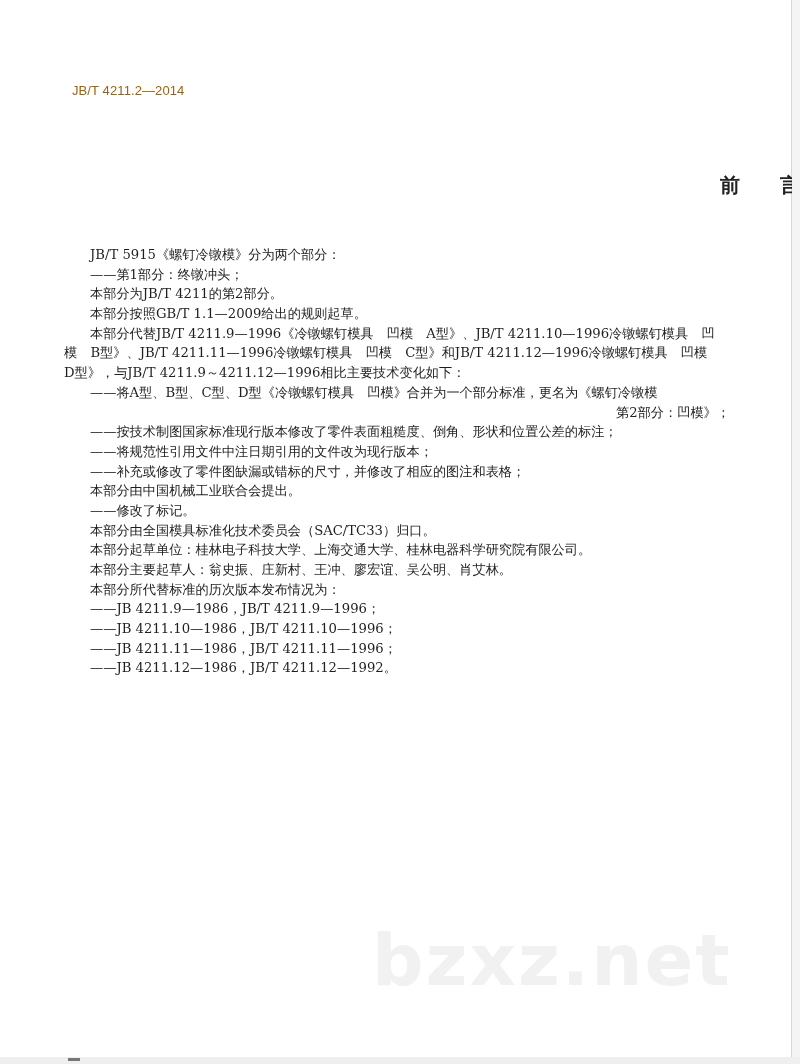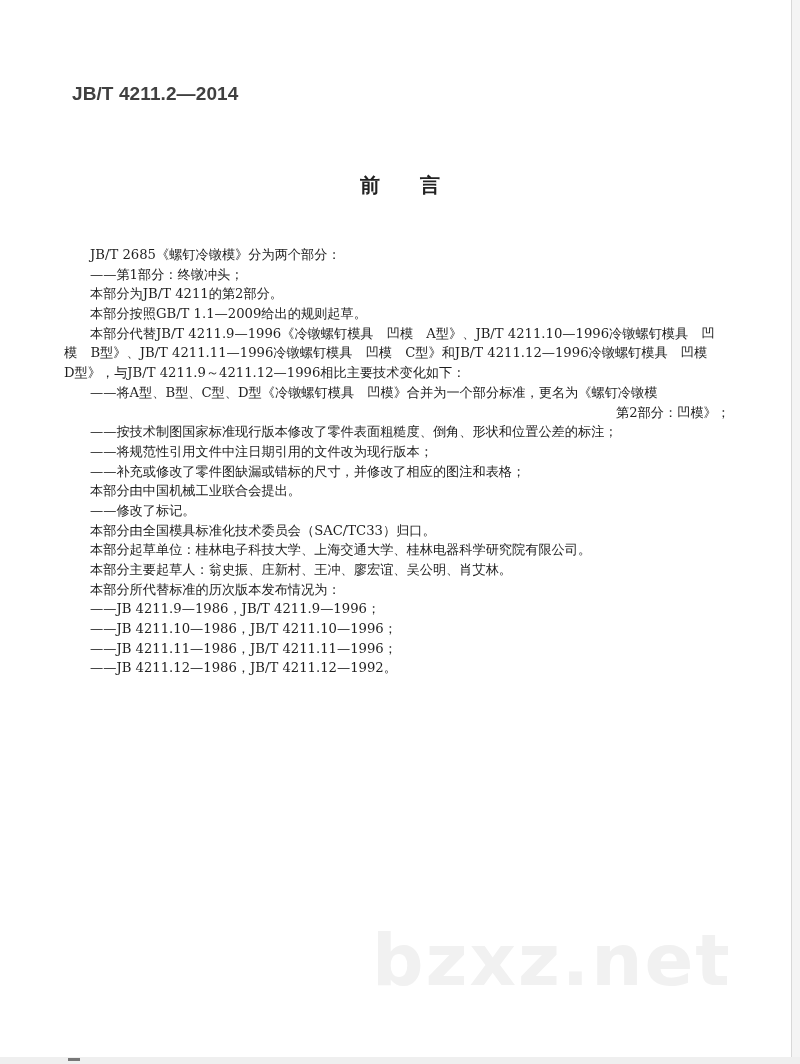--- a/index.html
+++ b/index.html
@@ -38,30 +38,30 @@
     .right-edge {
       position: absolute;
       left: 792px; top: 0;
       width: 8px; height: 1057px;
       background: #f4f4f4;
     }
     .doc-code {
       position: absolute;
       left: 72px; top: 83px;
       font-family: "Liberation Sans", "DejaVu Sans", sans-serif;
-      font-weight: bold;
-      font-size: 19px;
-      color: #404040;
+      font-weight: normal;
+      font-size: 13px;
+      color: #a16207;
       letter-spacing: 0.1px;
     }
     .title {
       position: absolute;
       left: 0; top: 172px;
       width: 800px;
-      text-align: center;
+      text-align: right;
       font-family: "DejaVu Sans", sans-serif;
       font-weight: bold;
       font-size: 20px;
       color: #222;
     }
     .title .gap { display: inline-block; width: 40px; }
     .body {
       position: absolute;
       left: 90px; top: 245px;
       width: 640px;
@@ -91,21 +91,21 @@
 <body>
 
 <div class="page">
   <div class="doc-code">JB/T 4211.2—2014</div>
 
   <div class="title">
     <span>前</span><span class="gap"></span><span>言</span>
   </div>
 
   <div class="body">
-    <div class="line flush">JB/T 2685《螺钉冷镦模》分为两个部分：</div>
+    <div class="line flush">JB/T 5915《螺钉冷镦模》分为两个部分：</div>
     <div class="line flush">——第1部分：终镦冲头；</div>
     <div class="line flush">本部分为JB/T 4211的第2部分。</div>
     <div class="line flush">本部分按照GB/T 1.1—2009给出的规则起草。</div>
     <div class="line flush">本部分代替JB/T 4211.9—1996《冷镦螺钉模具　凹模　A型》、JB/T 4211.10—1996冷镦螺钉模具　凹</div>
     <div class="line" style="margin-left:-26px">模　B型》、JB/T 4211.11—1996冷镦螺钉模具　凹模　C型》和JB/T 4211.12—1996冷镦螺钉模具　凹模</div>
     <div class="line" style="margin-left:-26px">D型》，与JB/T 4211.9～4211.12—1996相比主要技术变化如下：</div>
     <div class="line flush">——将A型、B型、C型、D型《冷镦螺钉模具　凹模》合并为一个部分标准，更名为《螺钉冷镦模</div>
     <div class="line dash-cont">第2部分：凹模》；</div>
     <div class="line flush">——按技术制图国家标准现行版本修改了零件表面粗糙度、倒角、形状和位置公差的标注；</div>
     <div class="line flush">——将规范性引用文件中注日期引用的文件改为现行版本；</div>

